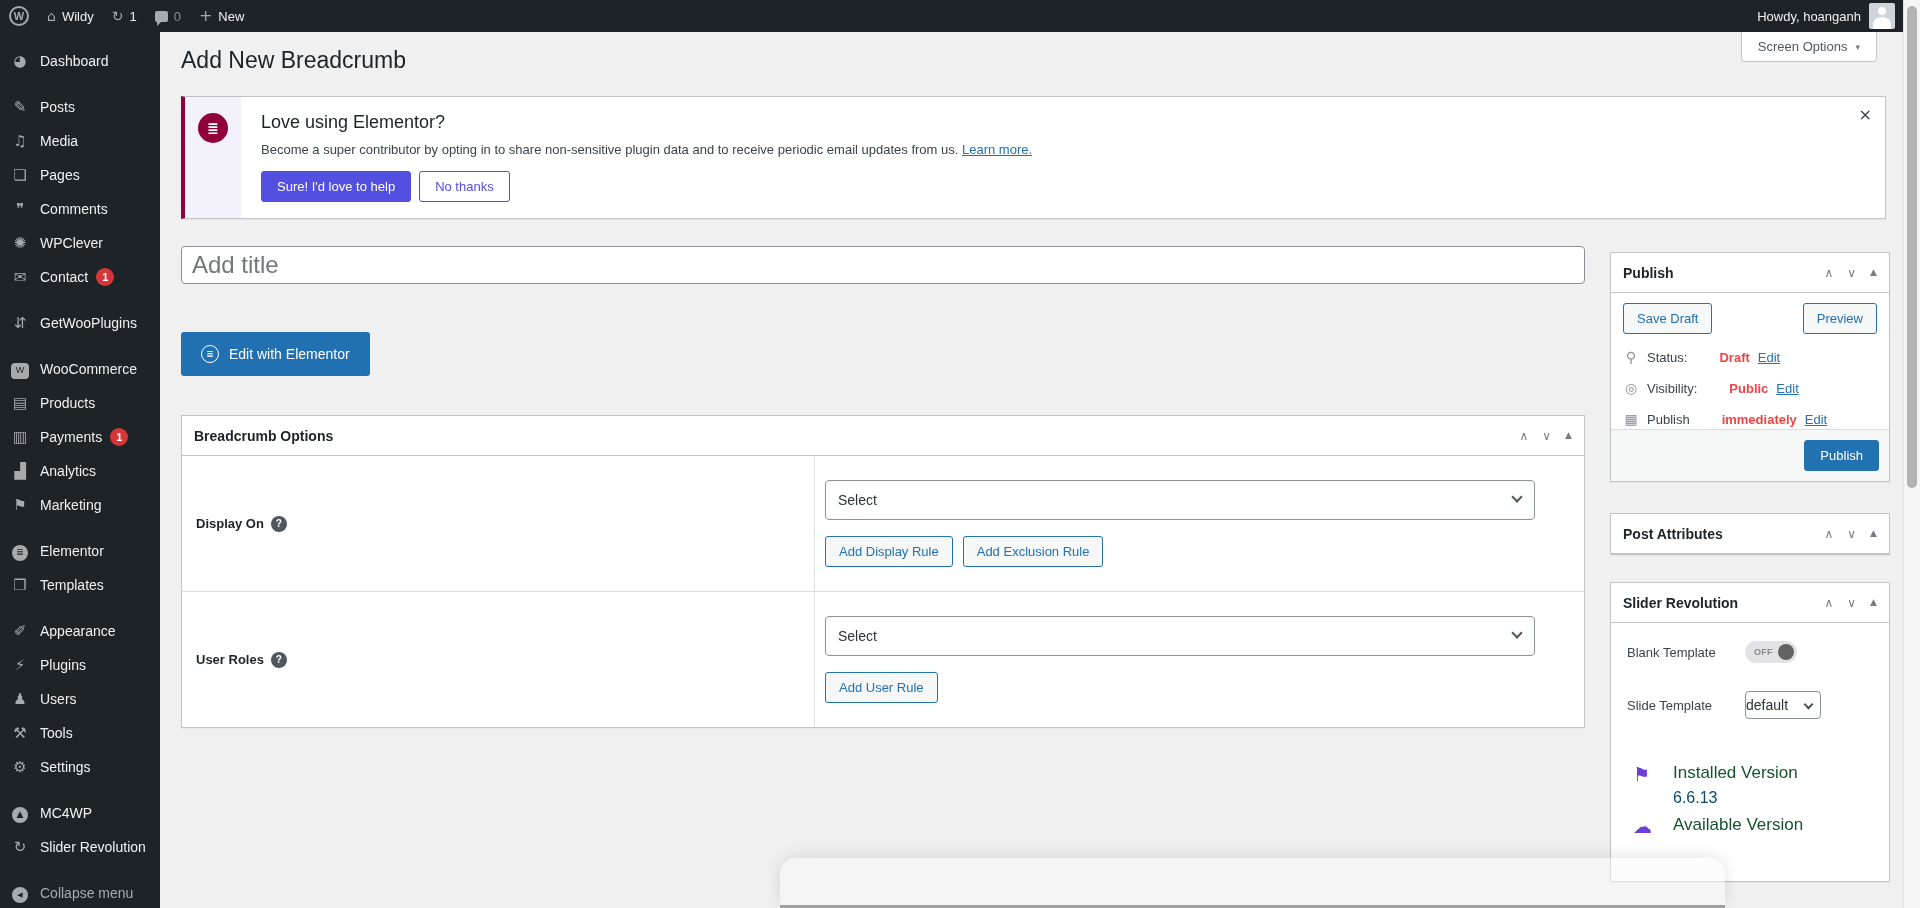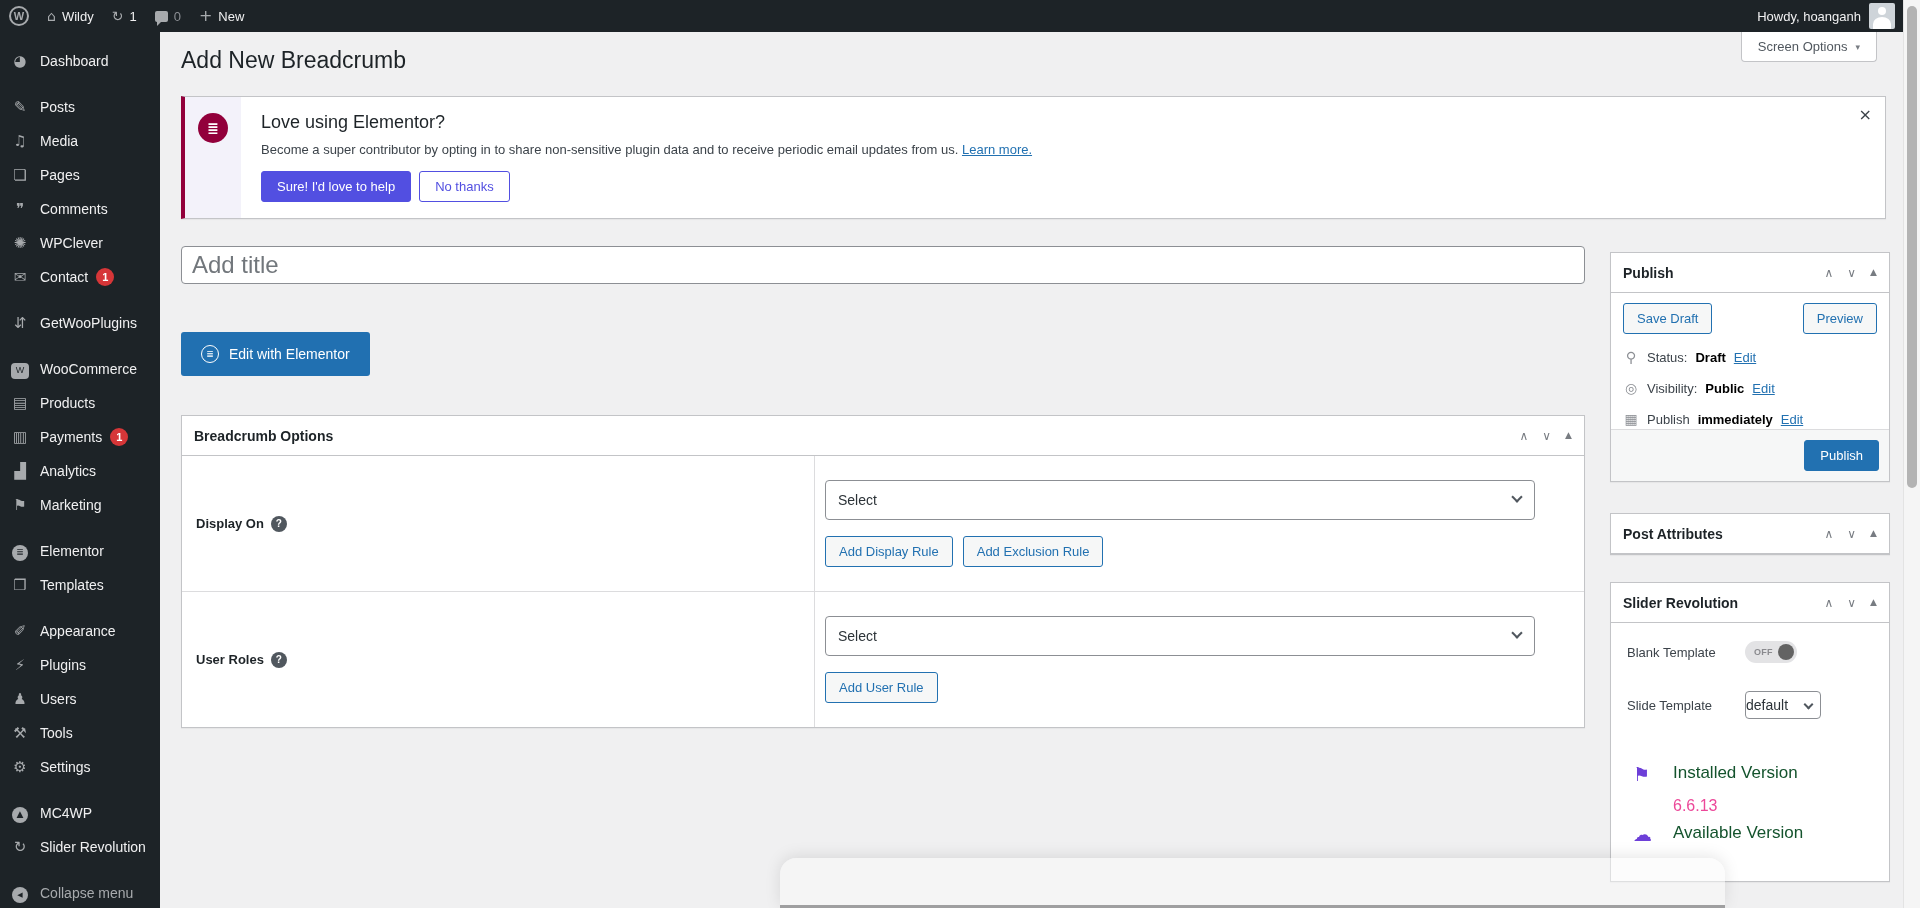--- a/index.html
+++ b/index.html
@@ -156,21 +156,21 @@
     padding:7px 15px; font-size:13px; font-weight:500; cursor:pointer; font-family:"Liberation Sans",sans-serif;
   }
 
   
   #side { position:absolute; left:1450px; top:220px; width:280px; }
   #publish-box { display:flex; flex-direction:column; height:230px; }
   .publish-body { padding:10px 12px 0; flex:1; }
   .publish-top-buttons { display:flex; justify-content:space-between; }
   .misc-row { display:flex; align-items:center; gap:8px; margin-top:15px; color:#3c434a; font-size:13px; }
   .misc-icon { color:#8c8f94; font-size:14px; width:16px; text-align:center; }
-  .misc-row b { color:#000000; }
+  .misc-row b { color:#ef4444;margin-left:24px; }
   .edit-link { color:#2271b1; text-decoration:underline; cursor:pointer; }
   .publish-footer {
     border-top:1px solid #dcdcde; background:#f6f7f7; padding:10px;
     display:flex; justify-content:flex-end;
   }
 
   #post-attributes { margin-top:31px; }
   .pa-body { padding:12px; }
   .pa-label { font-size:13px; font-weight:bold; color:#1d2327; }
   .pa-select { margin-top:10px; width:160px; height:30px; font-size:14px; }
@@ -184,21 +184,21 @@
     width:52px; height:22px; background:#e3e3e5; border-radius:11px; position:relative;
     display:flex; align-items:center; cursor:pointer;
   }
   .toggle-off .t-text { font-size:9px; font-weight:bold; color:#8a8a8e; margin-left:9px; letter-spacing:.3px; }
   .toggle-off .t-knob { position:absolute; right:3px; top:3px; width:16px; height:16px; background:#636363; border-radius:50%; }
   .sr-select { width:76px; height:28px; font-size:14px; padding:0 24px 0 0; }
   .sr-select .chev { top:9px; right:8px; width:7px; height:7px; }
   .sr-version { display:flex; gap:16px; margin-top:44px; margin-bottom:8px; align-items:flex-start; padding-left:6px; }
   .sr-v-icon { color:#6d3fd8; font-size:19px; width:24px; }
   .sr-v-label { font-size:17px; color:#14532d; }
-  .sr-v-value { font-size:16px; color:#ec4899; margin-top:14px; }
+  .sr-v-value { font-size:16px; color:#0c4a6e; margin-top:6px; }
 
   
   #dock-shadow {
     position:absolute; bottom:0; left:620px; width:945px; height:50px;
     background:rgba(250,250,250,.5); border-radius:16px 16px 0 0;
     box-shadow:0 -2px 16px rgba(0,0,0,.10); border-bottom:3px solid #9f9fa0;
   }
   #scrollbar {
     position:absolute; top:0; right:0; width:17px; height:100%;
     background:#f5f5f5; border-left:1px solid #e3e3e3; z-index:60;

